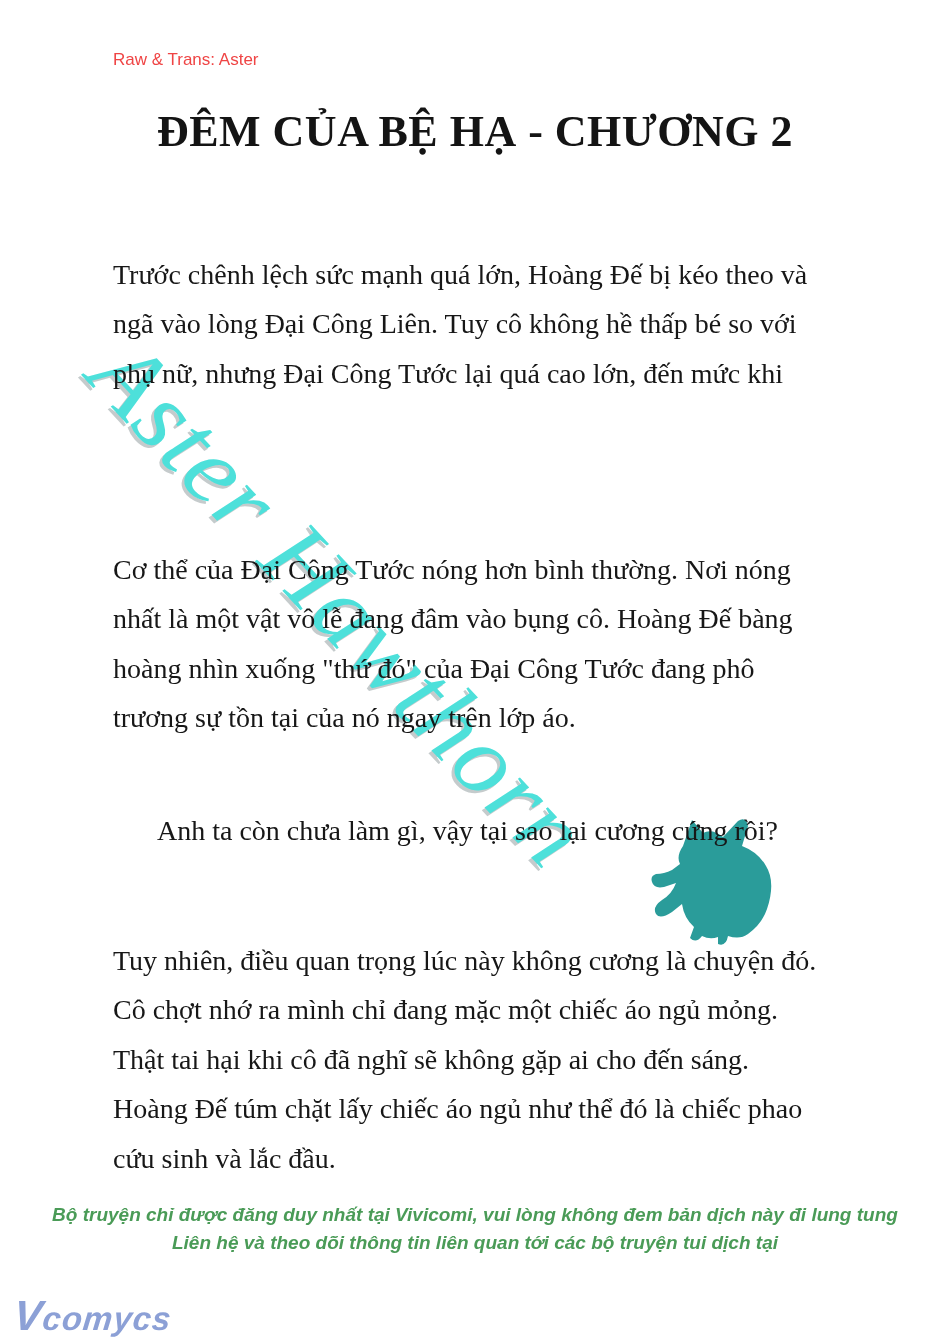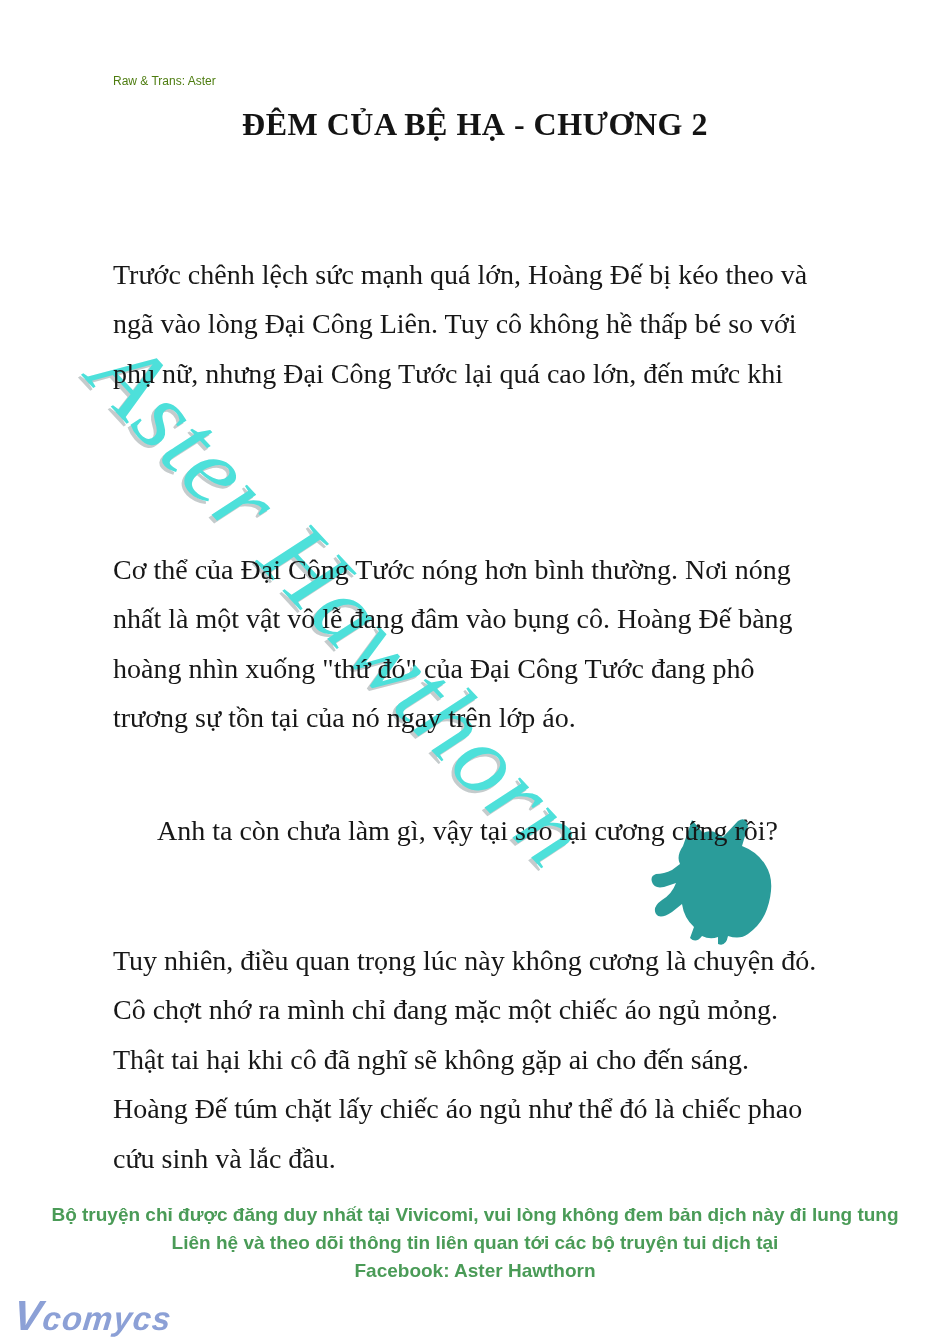--- a/index.html
+++ b/index.html
@@ -33,35 +33,34 @@
     position: absolute;
     left: 650px; top: 812px;
     width: 126px; height: 140px;
     z-index: 2;
   }
 
   .credit {
     position: absolute;
     left: 113px; top: 50px;
     font-family: "Liberation Sans", "DejaVu Sans", sans-serif;
-    font-size: 12px;
-    color: #4d7c0f;
+    font-size: 17px;
+    color: #ef4444;
     z-index: 3;
-    margin-top: 24px;
   }
 
   .title {
     position: absolute;
     left: 0; top: 106px;
     width: 100%;
     margin: 0;
     text-align: center;
     font-family: "Liberation Serif", "DejaVu Serif", serif;
     font-weight: bold;
-    font-size: 32px;
+    font-size: 44px;
     letter-spacing: 0.5px;
     color: #141414;
     z-index: 3;
   }
 
   .para {
     position: absolute;
     left: 113px;
     font-size: 28px;
     color: #171717;
@@ -76,20 +75,21 @@
   .p3 { top: 806px; margin-left: 44px; }
   .p4 { top: 936px; }
 
   .footer {
     position: absolute;
     left: 0; top: 1201px;
     width: 100%;
     text-align: center;
     font-family: "Liberation Sans", "DejaVu Sans", sans-serif;
     font-weight: bold;
+    font-style: italic;
     font-size: 19px;
     line-height: 28px;
     color: #4a9b57;
     z-index: 3;
   }
 
   .logo {
     position: absolute;
     left: 14px; top: 1292px;
     font-family: "Liberation Sans", "DejaVu Sans", sans-serif;
@@ -144,18 +144,17 @@
     <div class="text-line">Tuy nhiên, điều quan trọng lúc này không cương là chuyện đó.</div>
     <div class="text-line">Cô chợt nhớ ra mình chỉ đang mặc một chiếc áo ngủ mỏng.</div>
     <div class="text-line">Thật tai hại khi cô đã nghĩ sẽ không gặp ai cho đến sáng.</div>
     <div class="text-line">Hoàng Đế túm chặt lấy chiếc áo ngủ như thể đó là chiếc phao</div>
     <div class="text-line">cứu sinh và lắc đầu.</div>
   </div>
 
   <div class="footer">
     <div>Bộ truyện chỉ được đăng duy nhất tại Vivicomi, vui lòng không đem bản dịch này đi lung tung</div>
     <div>Liên hệ và theo dõi thông tin liên quan tới các bộ truyện tui dịch tại</div>
-    <div>Facebook: Aster Hawthorn</div>
   </div>
 
   <div class="logo">Vcomycs</div>
 
 </div>
 
 </body></html>

